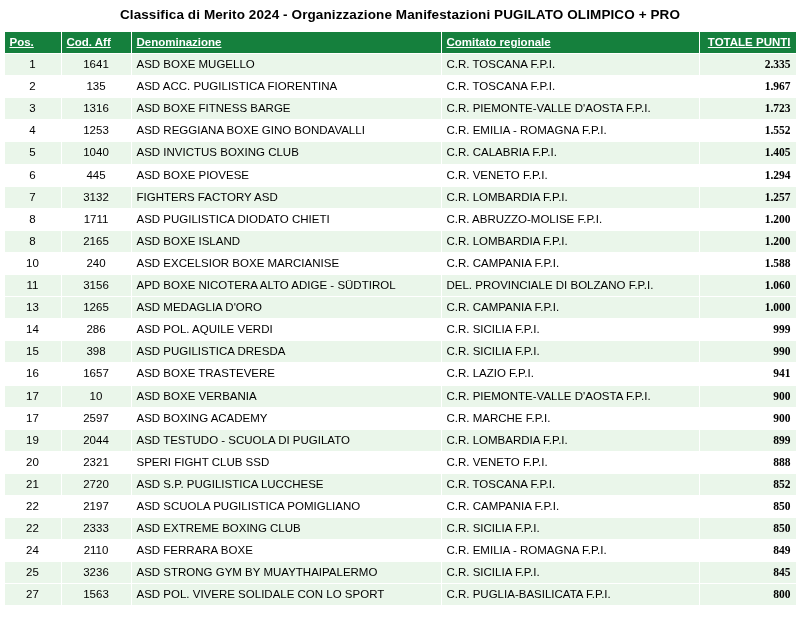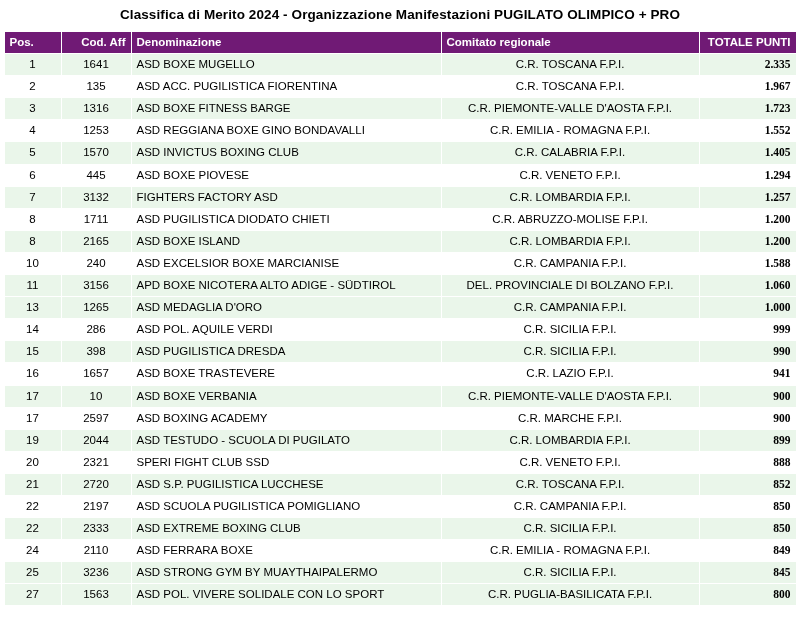--- a/index.html
+++ b/index.html
@@ -36,45 +36,46 @@
   table.ranking th, table.ranking td {
     border: 1px solid #ffffff;
     font-size: 11.5px;
     padding: 0 5px;
     height: 21.1px;
     line-height: 21.1px;
     overflow: hidden;
     white-space: nowrap;
   }
   thead th {
-    background: #701a75;
+    background: #15803d;
     color: #ffffff;
     font-weight: bold;
     font-size: 11.5px;
     border: 1px solid #ffffff;
+    text-decoration: underline;
   }
   thead th.c-pos { text-align: left; }
-  thead th.c-cod { text-align: right; }
+  thead th.c-cod { text-align: left; }
   thead th.c-den { text-align: left; margin-left: 40px; }
   thead th.c-com { text-align: left; }
   thead th.c-tot { text-align: right; }
 
   col.w-pos { width: 57px; }
   col.w-cod { width: 70px; }
   col.w-den { width: 310px; }
   col.w-com { width: 258px; }
   col.w-tot { width: 97px; }
 
   tbody tr.odd td { background: #eaf6ea; }
   tbody tr.even td { background: #ffffff; }
 
   td.c-pos { text-align: center; }
   td.c-cod { text-align: center; }
   td.c-den { text-align: left; }
-  td.c-com { text-align: center; margin-left: 24px; }
+  td.c-com { text-align: left; margin-left: 24px; }
   td.c-tot { text-align: right; font-weight: bold; padding-right: 18px; font-family: Liberation Serif, serif; }
 </style>
 </head>
 <body>
 
 <div class="page">
 
   <div class="doc-title">Classifica di Merito 2024 - Organizzazione Manifestazioni PUGILATO OLIMPICO + PRO</div>
 
   <table class="ranking">
@@ -118,21 +119,21 @@
         </tr>
         <tr class="even">
           <td class="c-pos">4</td>
           <td class="c-cod">1253</td>
           <td class="c-den">ASD REGGIANA BOXE GINO BONDAVALLI</td>
           <td class="c-com">C.R. EMILIA - ROMAGNA F.P.I.</td>
           <td class="c-tot">1.552</td>
         </tr>
         <tr class="odd">
           <td class="c-pos">5</td>
-          <td class="c-cod">1570</td>
+          <td class="c-cod">1040</td>
           <td class="c-den">ASD INVICTUS BOXING CLUB</td>
           <td class="c-com">C.R. CALABRIA F.P.I.</td>
           <td class="c-tot">1.405</td>
         </tr>
         <tr class="even">
           <td class="c-pos">6</td>
           <td class="c-cod">445</td>
           <td class="c-den">ASD BOXE PIOVESE</td>
           <td class="c-com">C.R. VENETO  F.P.I.</td>
           <td class="c-tot">1.294</td>

